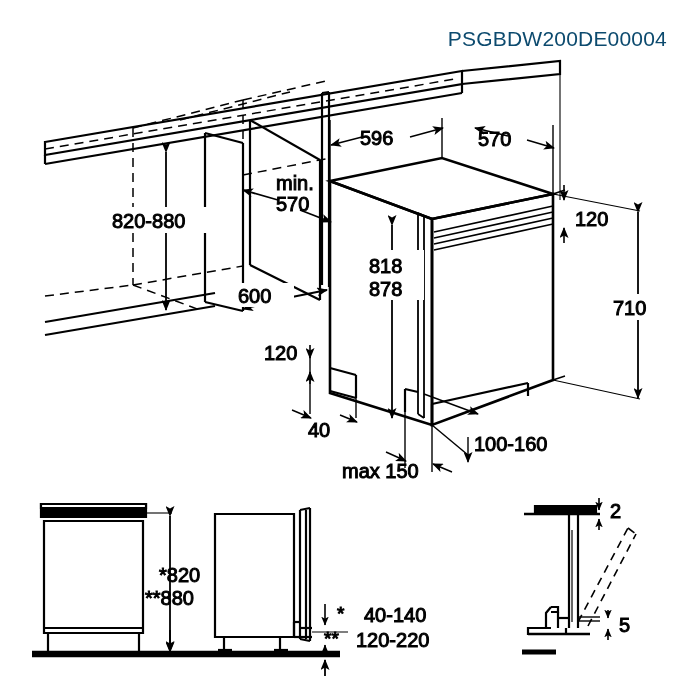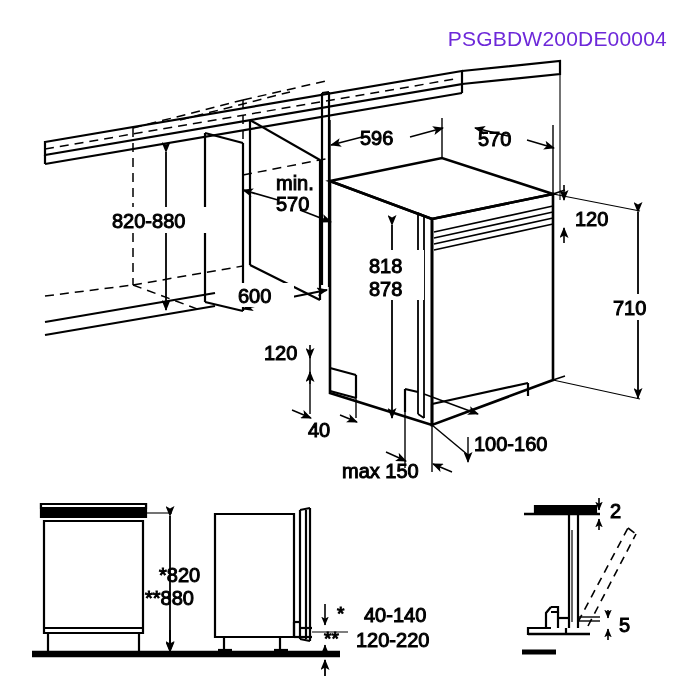--- a/index.html
+++ b/index.html
@@ -1,21 +1,21 @@
 <!DOCTYPE html>
 <html><head>
 <meta charset="utf-8">
 <style>
   html,body{margin:0;padding:0;background:#ffffff;}
   body{width:700px;height:700px;overflow:hidden;
        font-family:"Liberation Sans", sans-serif;color:#000;}
   #root{position:relative;width:700px;height:700px;background:#fff;}
   #title{
     position:absolute; right:33px; top:27px;
-    font-size:21px; letter-spacing:.2px; color:#6d28d9;
+    font-size:21px; letter-spacing:.2px; color:#0c4a6e;
     white-space:nowrap; text-align:right;
   }
   svg{position:absolute;left:0;top:0;width:700px;height:700px;display:block;}
   .dim{font-family:"Liberation Sans", sans-serif;font-size:20px;fill:#000;}
   .dim2{font-family:"Liberation Sans", sans-serif;font-size:19px;fill:#000;}
 </style>
 </head>
 <body>
 
 <div id="root">

